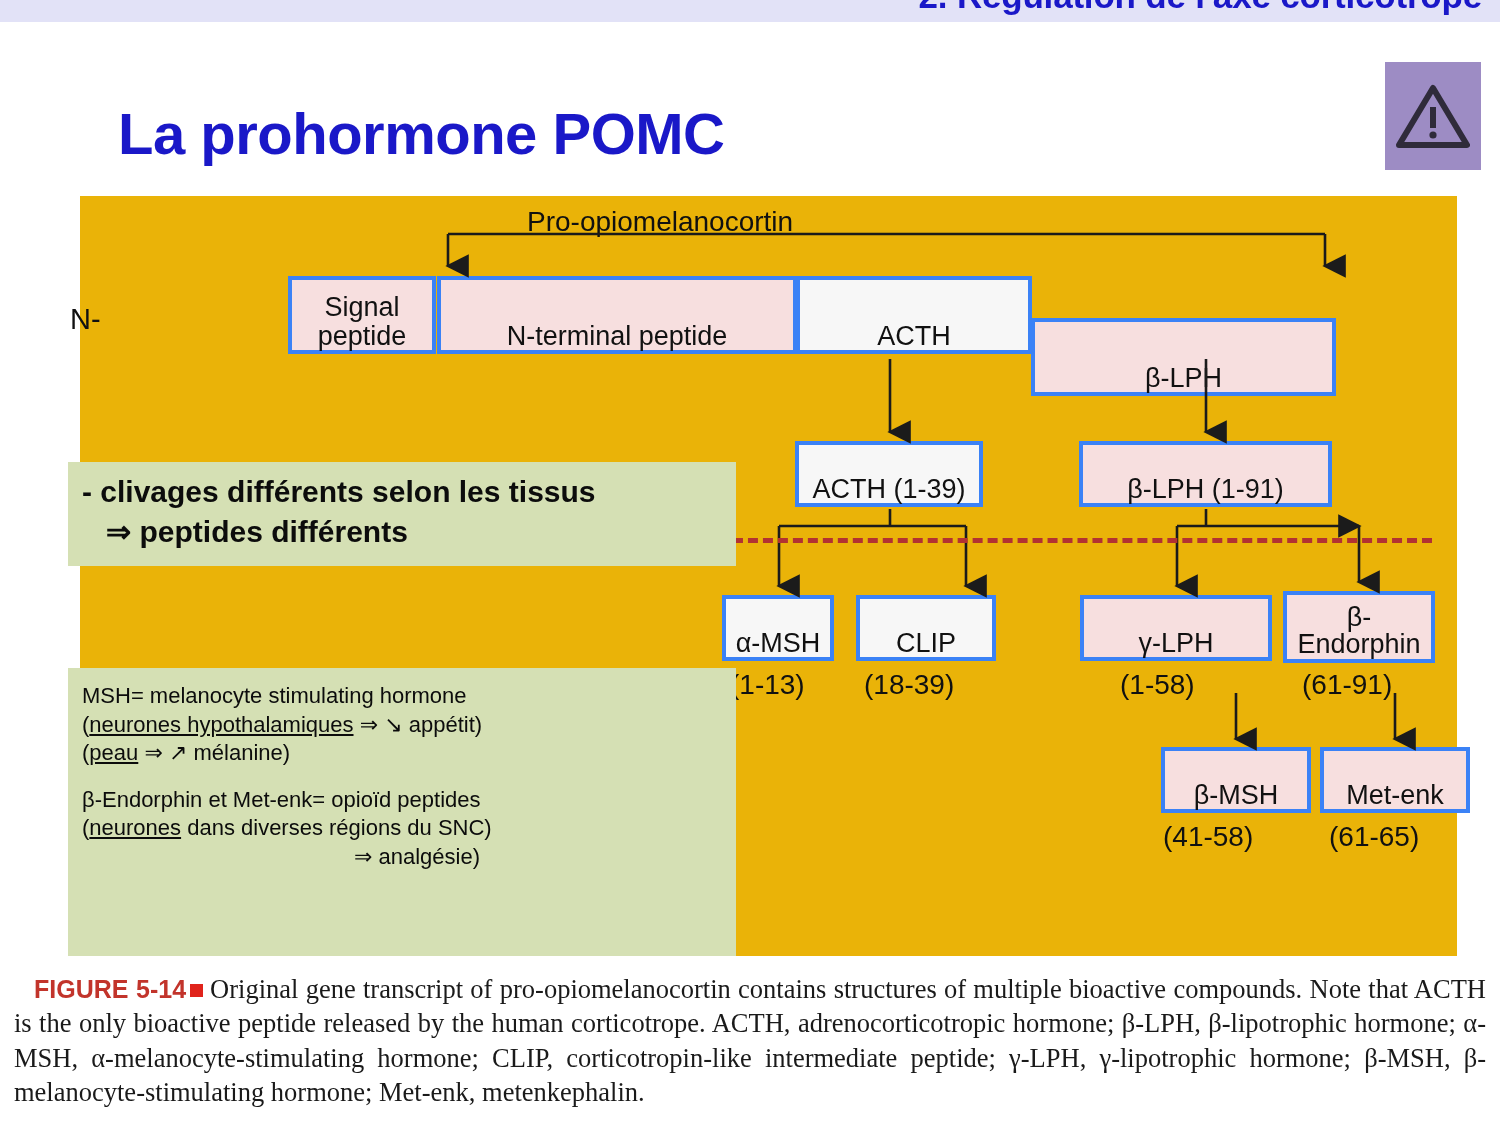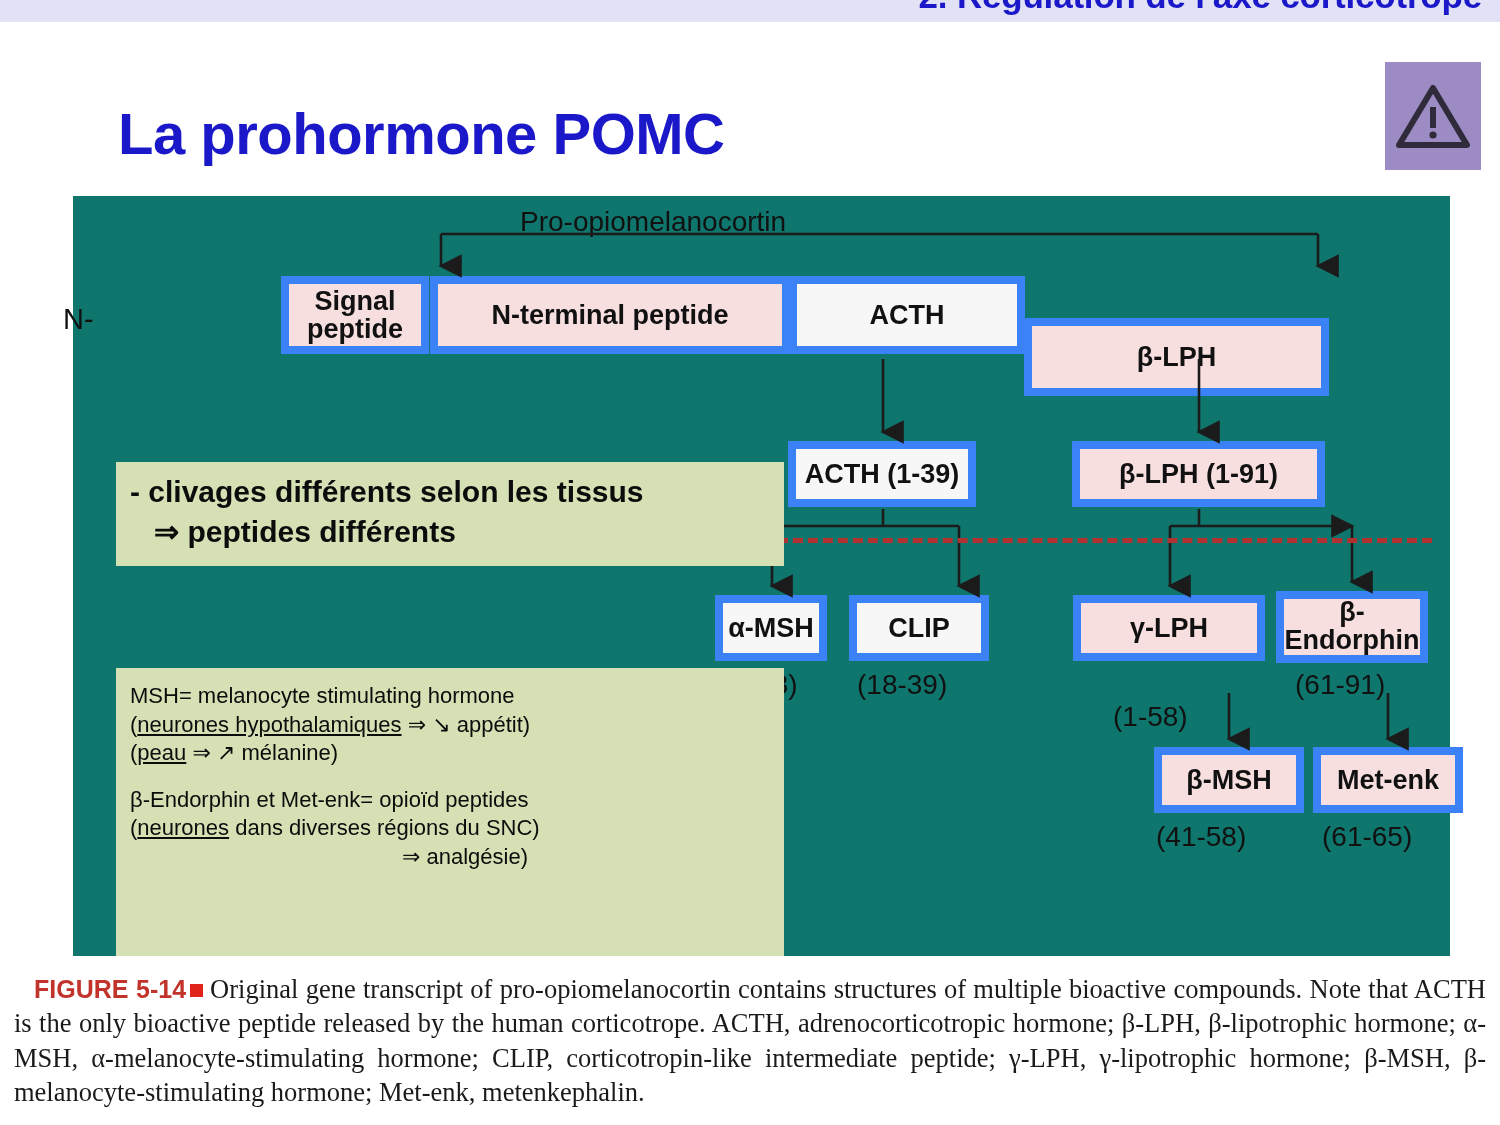--- a/index.html
+++ b/index.html
@@ -31,35 +31,34 @@
 
   
   .warn-badge {
     position: absolute; left: 1385px; top: 62px;
     width: 96px; height: 108px; background: #9d8cc4;
     display: flex; align-items: center; justify-content: center;
   }
 
   
   .figure {
-    position: absolute; left: 73px; top: 196px;
+    position: absolute; left: 80px; top: 196px;
     width: 1377px; height: 760px;
-    background: #0f766e;
+    background: #eab308;
   }
 
   .box {
     position: absolute;
-    border: 8px solid #3b82f6;
+    border: 4px solid #3b82f6;
     background: #f7f7f7;
-    display: flex; align-items: center; justify-content: center;
+    display: flex; align-items: flex-end; justify-content: center;
     text-align: center;
     font-family: "Liberation Sans", sans-serif;
     color: #111;
     line-height: 1.05;
-    font-weight: bold;
   }
   .box.pink { background: #f7dfdf; }
   .lbl {
     position: absolute;
     color: #111; white-space: nowrap;
     font-family: "Liberation Sans", sans-serif;
   }
 
   
   .svgover { position: absolute; left: 0; top: 0; width: 1377px; height: 760px; pointer-events: none; }
@@ -70,21 +69,20 @@
     width: 714px; height: 0;
     border-top: 5px dashed #b23232;
   }
 
   
   .green {
     position: absolute;
     background: #d5e0b4;
     color: #0c0c0c;
     font-family: "Liberation Sans", sans-serif;
-    margin-left: 48px;
   }
   #green-top {
     left: 68px; top: 462px; width: 668px; height: 104px;
     padding: 10px 0 0 14px;
     font-size: 30px; font-weight: bold; line-height: 1.32;
   }
   #green-bottom {
     left: 68px; top: 668px; width: 668px; height: 288px;
     padding: 14px 0 0 14px;
     font-size: 22px; line-height: 1.30;
@@ -152,21 +150,21 @@
     <div class="lbl" style="left:650px; top:473px; font-size:28px;">(1-13)</div>
 
     <div class="box" style="left:776px; top:399px; width:140px; height:66px; font-size:27px;">
       <span>CLIP</span>
     </div>
     <div class="lbl" style="left:784px; top:473px; font-size:28px;">(18-39)</div>
 
     <div class="box pink" style="left:1000px; top:399px; width:192px; height:66px; font-size:27px;">
       <span>γ-LPH</span>
     </div>
-    <div class="lbl" style="left:1040px; top:473px; font-size:28px;margin-top:32px;">(1-58)</div>
+    <div class="lbl" style="left:1040px; top:473px; font-size:28px;">(1-58)</div>
 
     <div class="box pink" style="left:1203px; top:395px; width:152px; height:72px; font-size:27px;">
       <span style="display:block; line-height:1.02;">β-<br>Endorphin</span>
     </div>
     <div class="lbl" style="left:1222px; top:473px; font-size:28px;">(61-91)</div>
 
     <div class="box pink" style="left:1081px; top:551px; width:150px; height:66px; font-size:27px;">
       <span>β-MSH</span>
     </div>
     <div class="lbl" style="left:1083px; top:625px; font-size:28px;">(41-58)</div>

